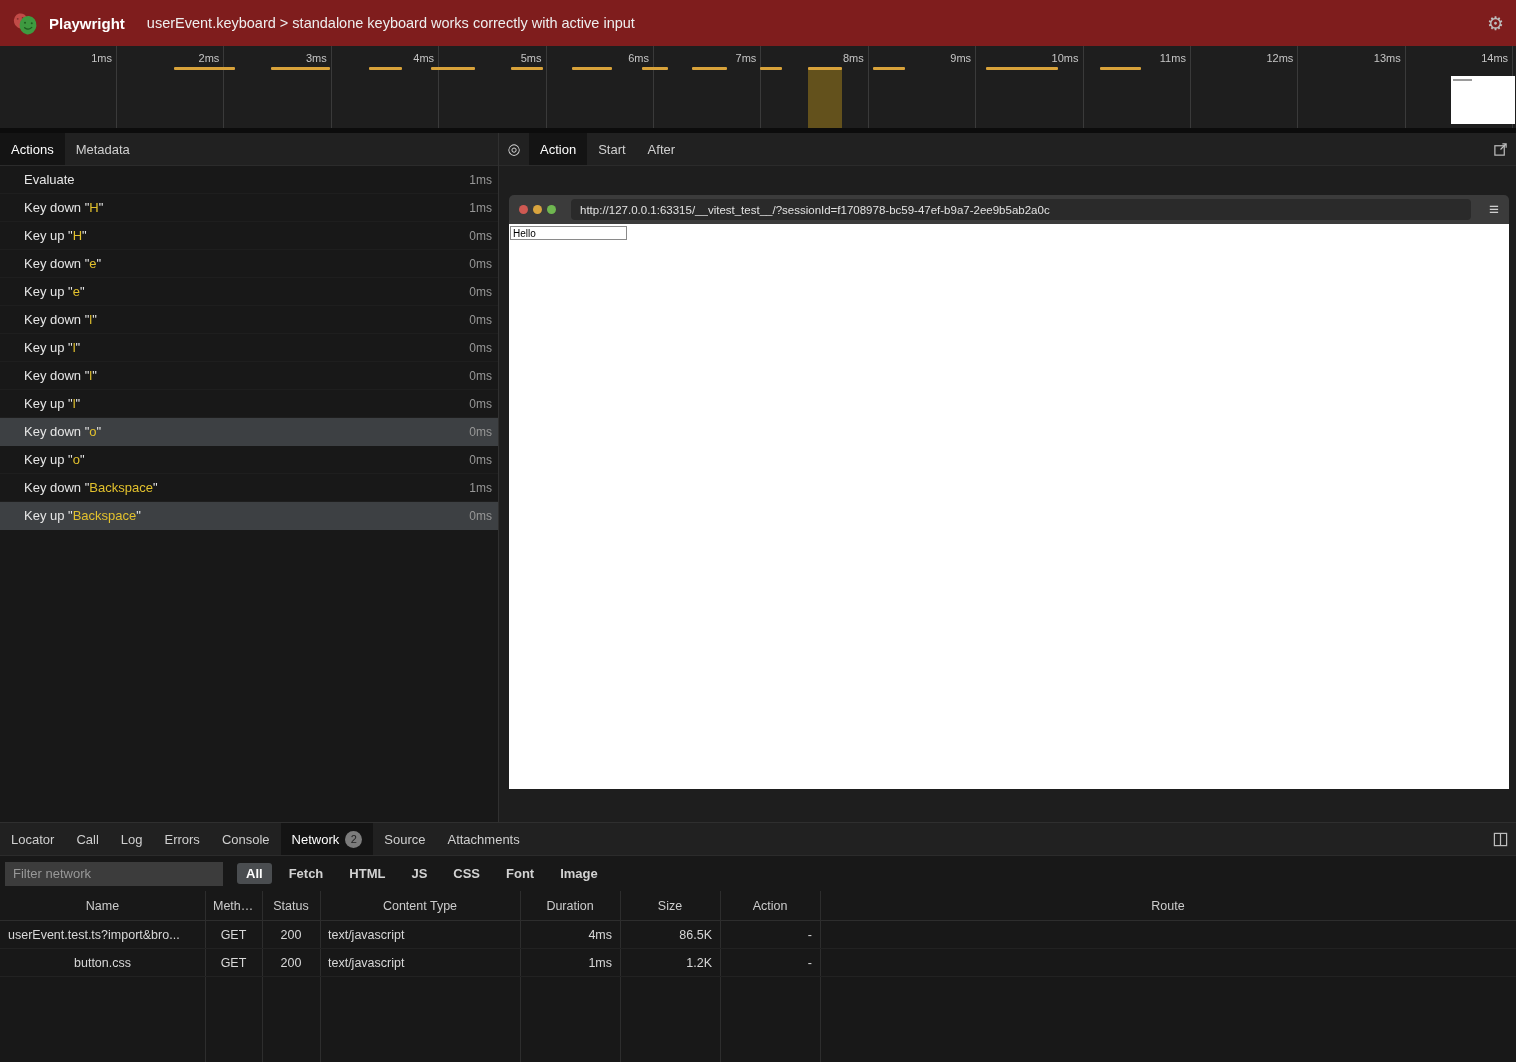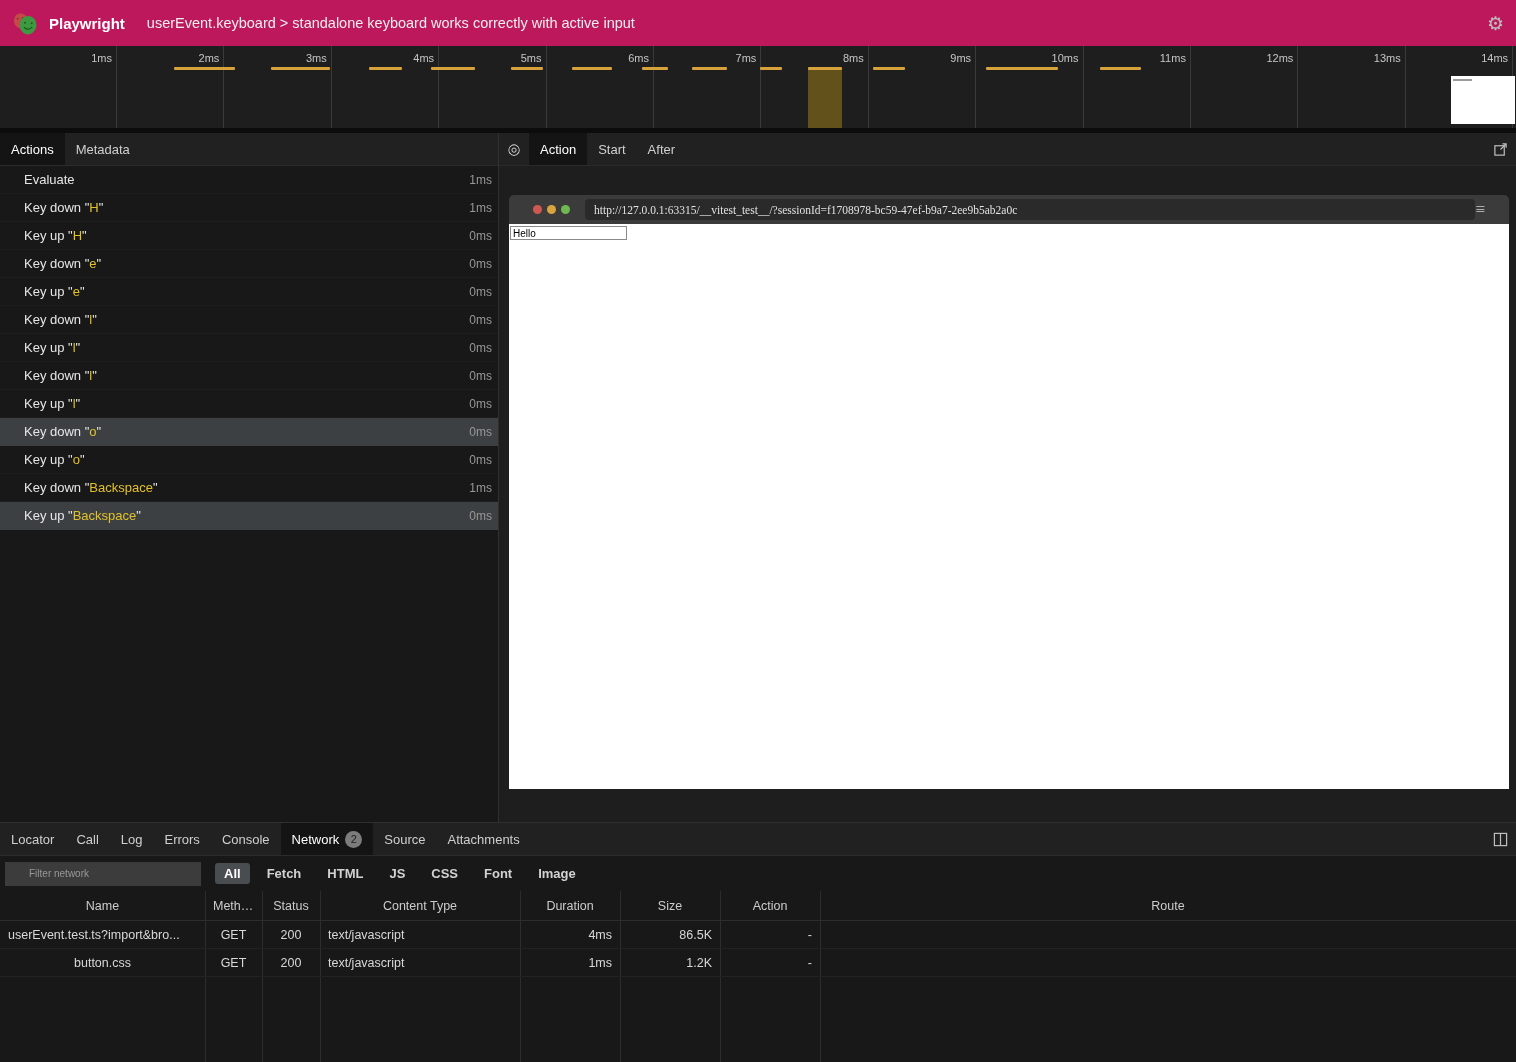--- a/index.html
+++ b/index.html
@@ -5,21 +5,21 @@
   * { box-sizing: border-box; margin: 0; padding: 0; }
   html,body { background:#000; }
   #app {
     position: relative; width: 1516px; height: 1062px;
     background:#1e1e1e; overflow:hidden;
     font-family:"Liberation Sans", sans-serif; color:#e8e8e8;
     -webkit-font-smoothing:antialiased;
   }
   
   .header { position:absolute; left:0; top:0; width:1516px; height:46px;
-    background:#be185d; display:flex; align-items:center; padding:0 12px; }
+    background:#7f1d1d; display:flex; align-items:center; padding:0 12px; }
   .logo { width:27px; height:27px; margin-right:10px; flex:0 0 auto; }
   .app-name { font-weight:bold; font-size:15px; color:#ffffff; margin-right:22px; }
   .trace-title { font-size:14.5px; color:#eeeeee; white-space:nowrap; }
   .header-spacer { flex:1; }
   .gear { font-size:19px; color:#bdbdbd; cursor:pointer; line-height:1; }
 
   
   .timeline { position:absolute; left:0; top:46px; width:1516px; height:82px;
     background:#1e1e1e; overflow:hidden; }
   .tl-grid { position:absolute; top:0; bottom:0; width:1px; background:#3a3a3a; }
@@ -46,39 +46,39 @@
   
   .actions-list { flex:1; overflow:hidden; }
   .action-row { height:28px; display:flex; align-items:center; padding:0 6px 0 24px;
     font-size:13px; border-bottom:1px solid #1e1e1e; cursor:pointer; color:#e6e6e6; }
   .action-row.hl { background:#3d4043; border-bottom-color:#3d4043; }
   .action-key { color:#e2c12d; }
   .action-dur { margin-left:auto; font-size:12px; color:#979797; }
 
   
   .chrome-bar { position:absolute; left:10px; top:62px; width:1000px; height:29px;
-    background:#3b3b3b; border-radius:5px 5px 0 0; display:flex; align-items:center; padding:0 24px;font-family:Liberation Serif, serif; }
+    background:#3b3b3b; border-radius:5px 5px 0 0; display:flex; align-items:center; padding:0 10px; }
   .tl-dot { width:9px; height:9px; border-radius:50%; margin-right:5px; flex:0 0 auto; }
   .url-field { margin-left:10px; width:900px; height:21px; background:#2a2a2a; border-radius:4px;
     display:flex; align-items:center; padding:0 9px; overflow:hidden; }
   .url-text { font-size:11.5px; color:#e2e2e2; white-space:nowrap; }
   .burger { margin-left:auto; color:#cfcfcf; font-size:17px; line-height:1; cursor:pointer; }
   .page-snapshot { position:absolute; left:10px; top:91px; width:1000px; height:565px; background:#ffffff; }
   .hello-input { position:absolute; left:1px; top:2px; width:117px; height:14px;
     border:1px solid #8a8a8a; background:#fff; color:#000; font-size:10px;
     font-family:"Liberation Sans", sans-serif; padding:0 2px; outline:none; }
 
   
   .bottom { position:absolute; left:0; top:822px; width:1516px; height:240px;
     background:#181818; border-top:1px solid #2f2f2f; display:flex; flex-direction:column; }
   .badge { margin-left:6px; width:17px; height:17px; border-radius:50%; background:#7c7c7c;
     color:#222222; font-size:11px; display:flex; align-items:center; justify-content:center; }
   .filter-row { height:35px; display:flex; align-items:center; padding:0 5px; flex:0 0 auto; }
-  .filter-input { width:196px; height:24px; background:#3c3c3c; border:none; color:#dddddd;
-    font-size:10px; padding:0 24px; font-family:"Liberation Sans", sans-serif; outline:none; }
+  .filter-input { width:218px; height:24px; background:#3c3c3c; border:none; color:#dddddd;
+    font-size:13px; padding:0 8px; font-family:"Liberation Sans", sans-serif; outline:none; }
   .filter-input::placeholder { color:#989898; }
   .chips { display:flex; align-items:center; margin-left:14px; gap:8px;font-weight:bold; }
   .chip { padding:3px 9px; border-radius:3px; font-size:13px; color:#d2d2d2; cursor:pointer; }
   .chip.selected { background:#4a4d50; color:#ffffff; }
 
   .net-table { position:relative; flex:1; overflow:hidden; }
   .vline { position:absolute; top:0; bottom:0; width:1px; background:#2d2d2d; }
   .net-header { display:flex; height:30px; align-items:center; border-bottom:1px solid #2d2d2d;
     font-size:12.5px; color:#cccccc; position:relative; }
   .net-row { display:flex; height:28px; align-items:center; border-bottom:1px solid #222222;

